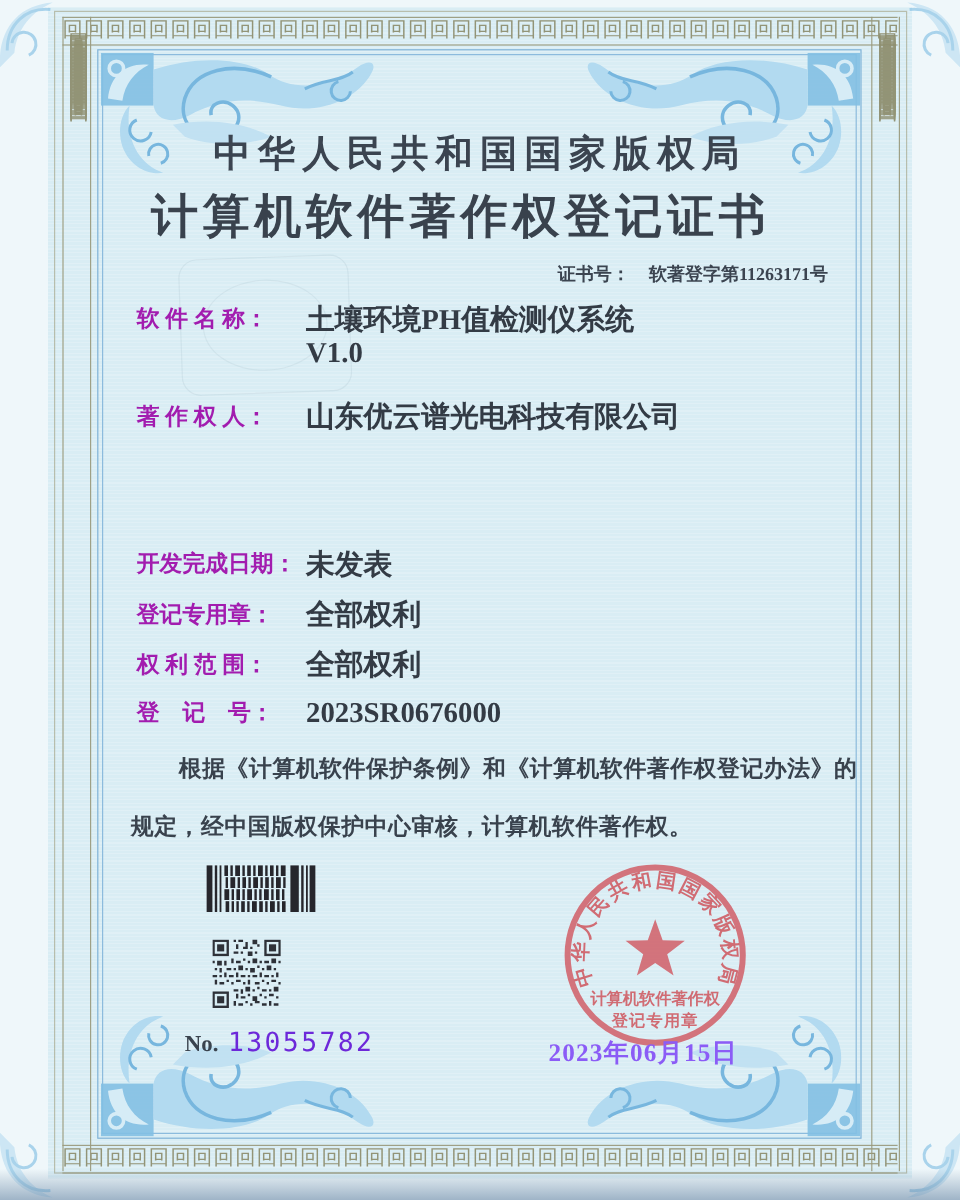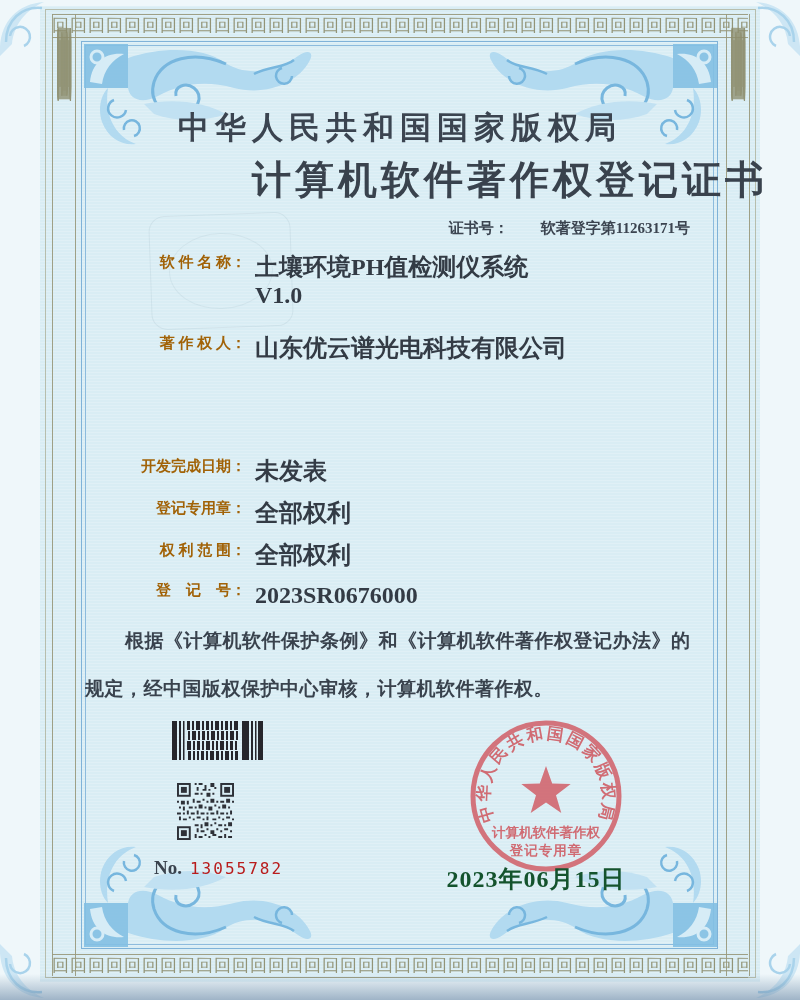--- a/index.html
+++ b/index.html
@@ -36,38 +36,38 @@
   
   .flourish{position:absolute;width:230px;height:112px;opacity:.9;}
   .fl-tl{left:84px;top:44px;}
   .fl-tr{left:487px;top:44px;transform:scaleX(-1);}
   .fl-bl{left:84px;top:835px;transform:scaleY(-1);}
   .fl-br{left:487px;top:835px;transform:scale(-1,-1);}
   .decal{position:absolute;opacity:.7;}
   
   .issuer{position:absolute;left:0;top:107px;width:800px;text-align:center;
     font-size:31px;font-weight:700;letter-spacing:6px;color:#3b4450;}
-  .cert-title{position:absolute;left:0;top:153px;width:768px;text-align:right;
+  .cert-title{position:absolute;left:0;top:153px;width:768px;text-align:center;
     font-size:39px;font-weight:700;letter-spacing:4px;color:#39424d;}
   .certno{position:absolute;right:110px;top:219px;font-size:15px;font-weight:700;color:#3b4450;}
-  .certno .num{margin-left:32px;}
+  .certno .num{margin-left:16px;}
   .f-row{position:absolute;left:114px;}
-  .f-label{display:inline-block;width:132px;font-size:15px;font-weight:700;white-space:pre;vertical-align:top;color:#a16207;text-align:right;}
+  .f-label{display:inline-block;width:132px;font-size:19px;font-weight:700;white-space:pre;vertical-align:top;color:#a21caf;}
   .f-value{display:inline-block;margin-left:9px;font-size:24px;font-weight:700;color:#333b45;white-space:pre;vertical-align:top;line-height:28px;}
-  .statement{position:absolute;left:85px;top:628px;width:614px;font-size:19px;font-weight:600;
+  .statement{position:absolute;left:109px;top:628px;width:614px;font-size:19px;font-weight:600;
     color:#39424d;letter-spacing:.5px;}
   .statement .l1{text-indent:40px;margin-bottom:22px;}
   .serial{position:absolute;left:154px;top:857px;font-size:19px;font-weight:600;color:#3a434e;}
-  .serial .sn{color:#b91c1c;font-family:"DejaVu Sans Mono","Liberation Mono",monospace;
-    font-weight:500;letter-spacing:2px;margin-left:8px;font-size:16px;}
+  .serial .sn{color:#6d28d9;font-family:"DejaVu Sans Mono","Liberation Mono",monospace;
+    font-weight:500;letter-spacing:2px;margin-left:8px;font-size:22px;}
   .barcode{position:absolute;left:172px;top:721px;}
   .qrcode{position:absolute;left:177px;top:783px;}
   .seal{position:absolute;left:466px;top:716px;opacity:.88;}
   .issue-date{position:absolute;left:436px;top:863px;width:200px;text-align:center;
-    font-size:24px;font-weight:700;color:#14532d;letter-spacing:1px;}
+    font-size:21px;font-weight:700;color:#8b5cf6;letter-spacing:1px;}
   .watermark{position:absolute;left:150px;top:214px;width:140px;height:112px;
     border:1.5px solid rgba(130,155,170,.35);border-radius:16px;opacity:.4;transform:rotate(-2deg);}
   .watermark::before{content:"";position:absolute;inset:18px;border:1.5px solid rgba(130,155,170,.3);border-radius:50%;}
   .bottom-shadow{position:absolute;left:0;top:974px;width:800px;height:26px;
     background:linear-gradient(to bottom, rgba(140,170,195,0), rgba(105,135,165,.6));}
 </style>
 </head>
 <body>
 
 <div class="scan">

